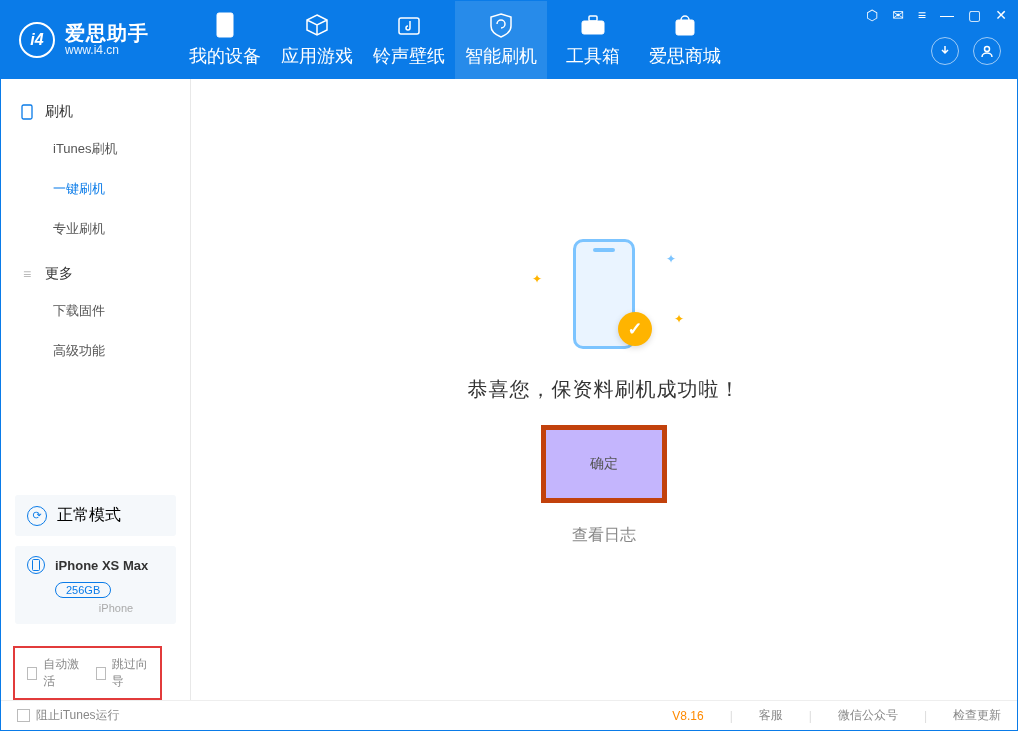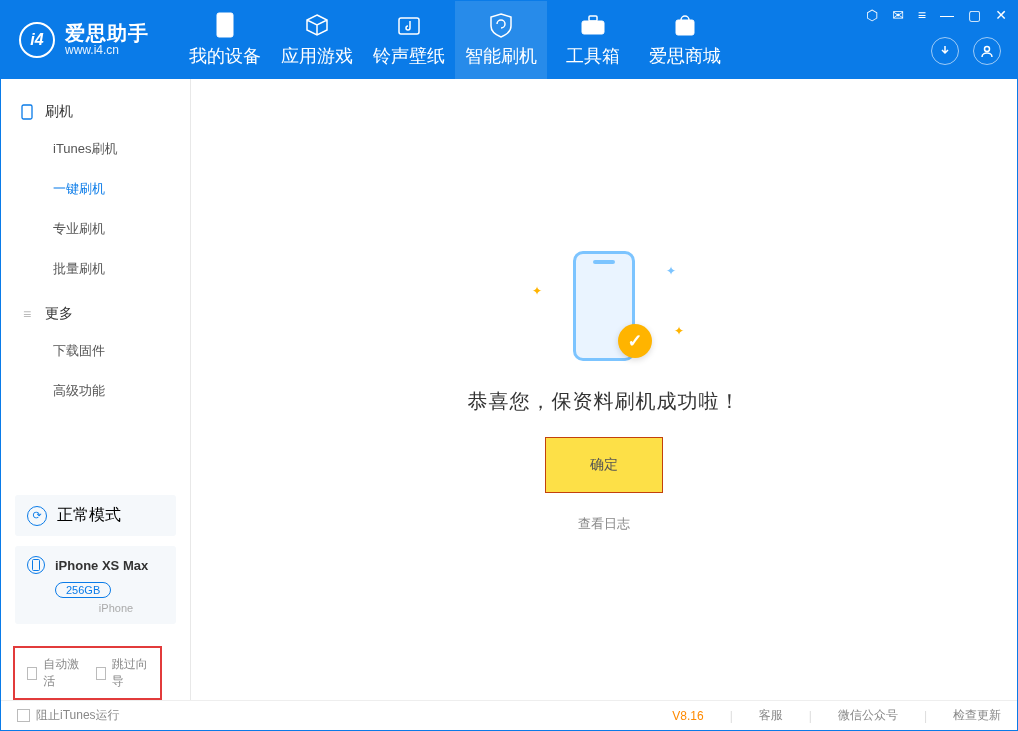--- a/index.html
+++ b/index.html
@@ -52,22 +52,22 @@
 .main { flex: 1; display: flex; flex-direction: column; align-items: center; justify-content: center; gap: 22px; }
 .result-illus { position: relative; width: 180px; height: 120px; display: flex; align-items: center; justify-content: center; }
 .phone-shape { width: 62px; height: 110px; border: 3px solid #7cc4ff; border-radius: 10px; background: #eaf4ff; position: relative; }
 .phone-shape::before { content: ""; position: absolute; top: 6px; left: 50%; transform: translateX(-50%); width: 22px; height: 4px; background: #7cc4ff; border-radius: 3px; }
 .badge-check { position: absolute; right: 42px; bottom: 8px; width: 34px; height: 34px; background: #ffb400; border-radius: 50%; display: flex; align-items: center; justify-content: center; color: #fff; font-size: 18px; font-weight: bold; box-shadow: 0 2px 6px rgba(0,0,0,0.15); }
 .sparkle { position: absolute; color: #ffb400; font-size: 12px; }
 .sparkle.s1 { left: 18px; top: 38px; }
 .sparkle.s2 { right: 18px; top: 18px; color: #7cc4ff; }
 .sparkle.s3 { right: 10px; bottom: 28px; }
 .result-text { font-size: 20px; color: #333; letter-spacing: 1px; }
-.ok-btn { border: 1px solid #c2410c; background: #fde047; padding: 18px 44px; font-size: 14px; color: #555; cursor: pointer; }
-.log-link { font-size: 13px; color: #888; cursor: pointer; }
+.ok-btn { border: 5px solid #c2410c; background: #c4b5fd; padding: 25px 44px; font-size: 14px; color: #555; cursor: pointer; }
+.log-link { font-size: 16px; color: #888; cursor: pointer; }
 
 
 .footer { height: 30px; border-top: 1px solid #eee; display: flex; align-items: center; padding: 0 16px; font-size: 12px; color: #888; }
 .footer .chk { color: #888; }
 .footer-right { margin-left: auto; display: flex; align-items: center; gap: 26px; }
 .footer-right .sep { color: #ddd; }
 .footer-link { cursor: pointer; }
 .version { color: #ff8a00; }
 </style>
 </head>
@@ -169,21 +169,20 @@
             <svg width="12" height="16" viewBox="0 0 12 16">
               <rect x="1" y="1" width="10" height="14" rx="1.5" fill="none" stroke="#0a7be8" stroke-width="1.3"></rect>
             </svg>
           </span>
         <span>刷机</span>
       </div>
       <div class="side-items">
         <div class="side-item">iTunes刷机</div>
         <div class="side-item active">一键刷机</div>
         <div class="side-item">专业刷机</div>
-        <div class="side-item">批量刷机</div>
       </div>
     </div>
 
     <div class="side-section">
       <div class="side-header">
         <span class="hicon" style="color:#bbb;">≡</span>
         <span>更多</span>
       </div>
       <div class="side-items">
         <div class="side-item">下载固件</div>

